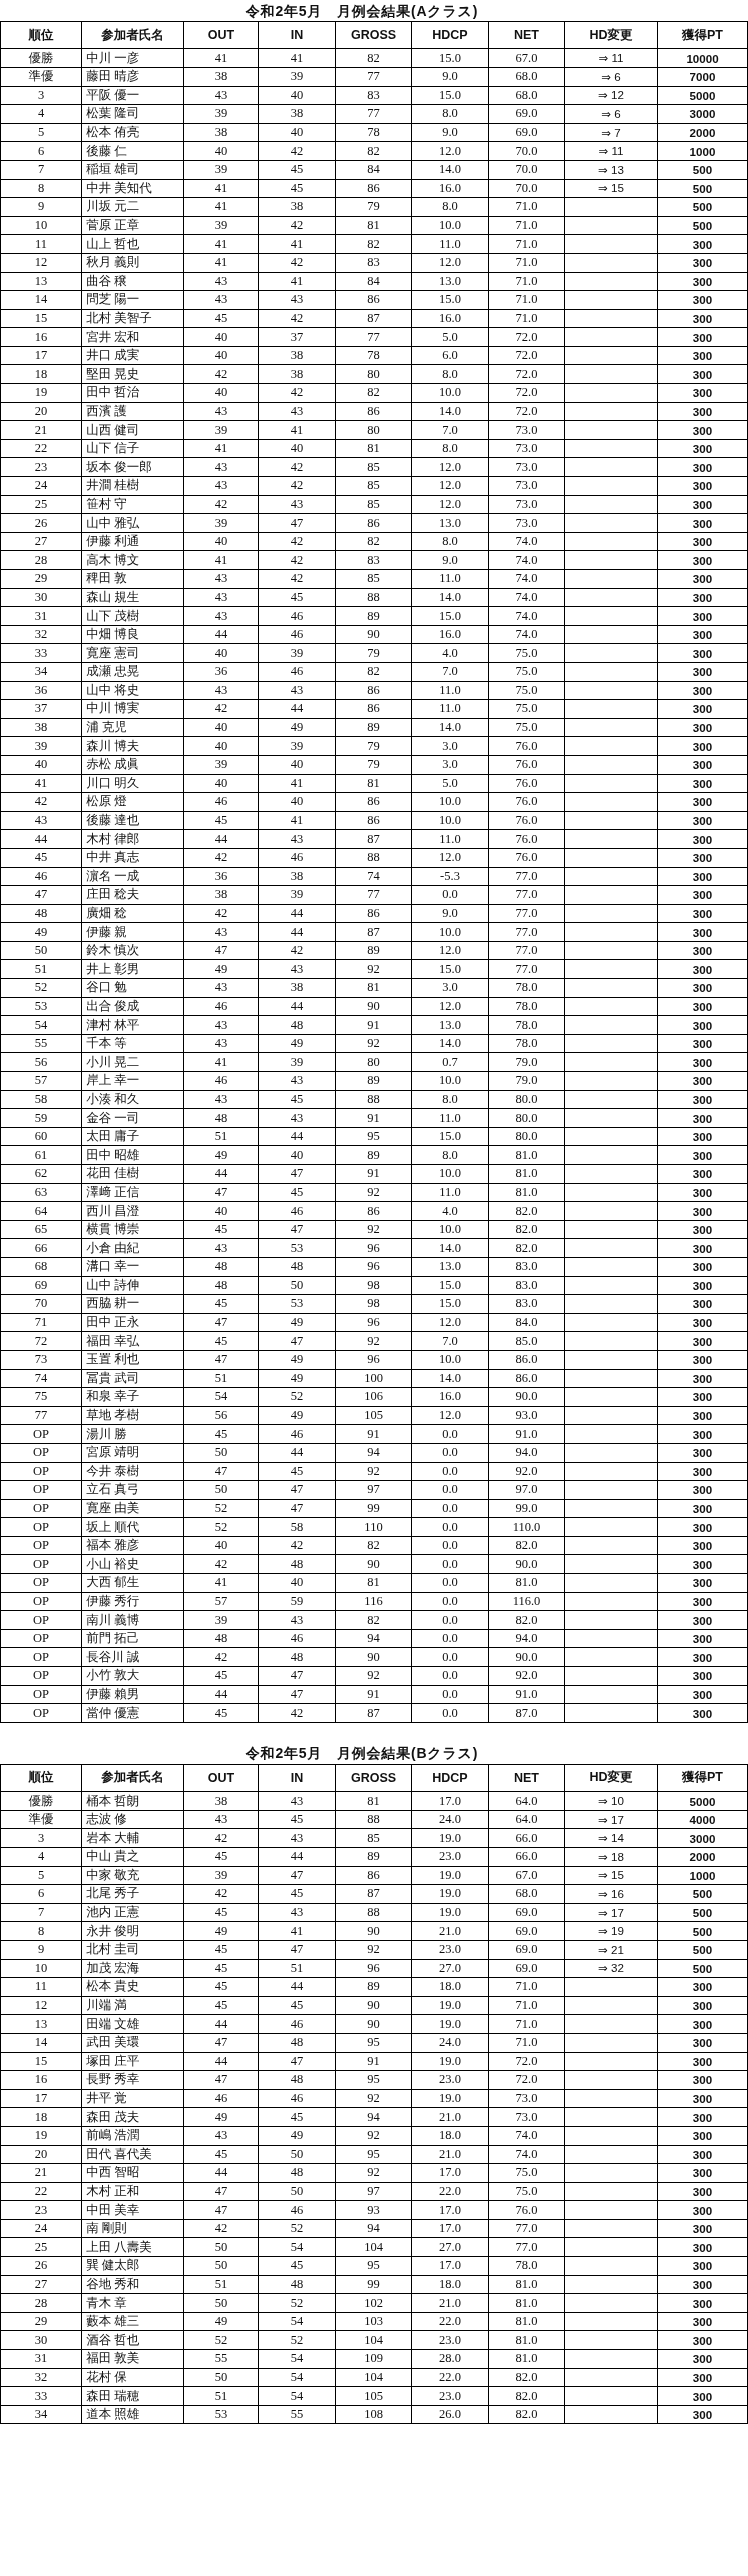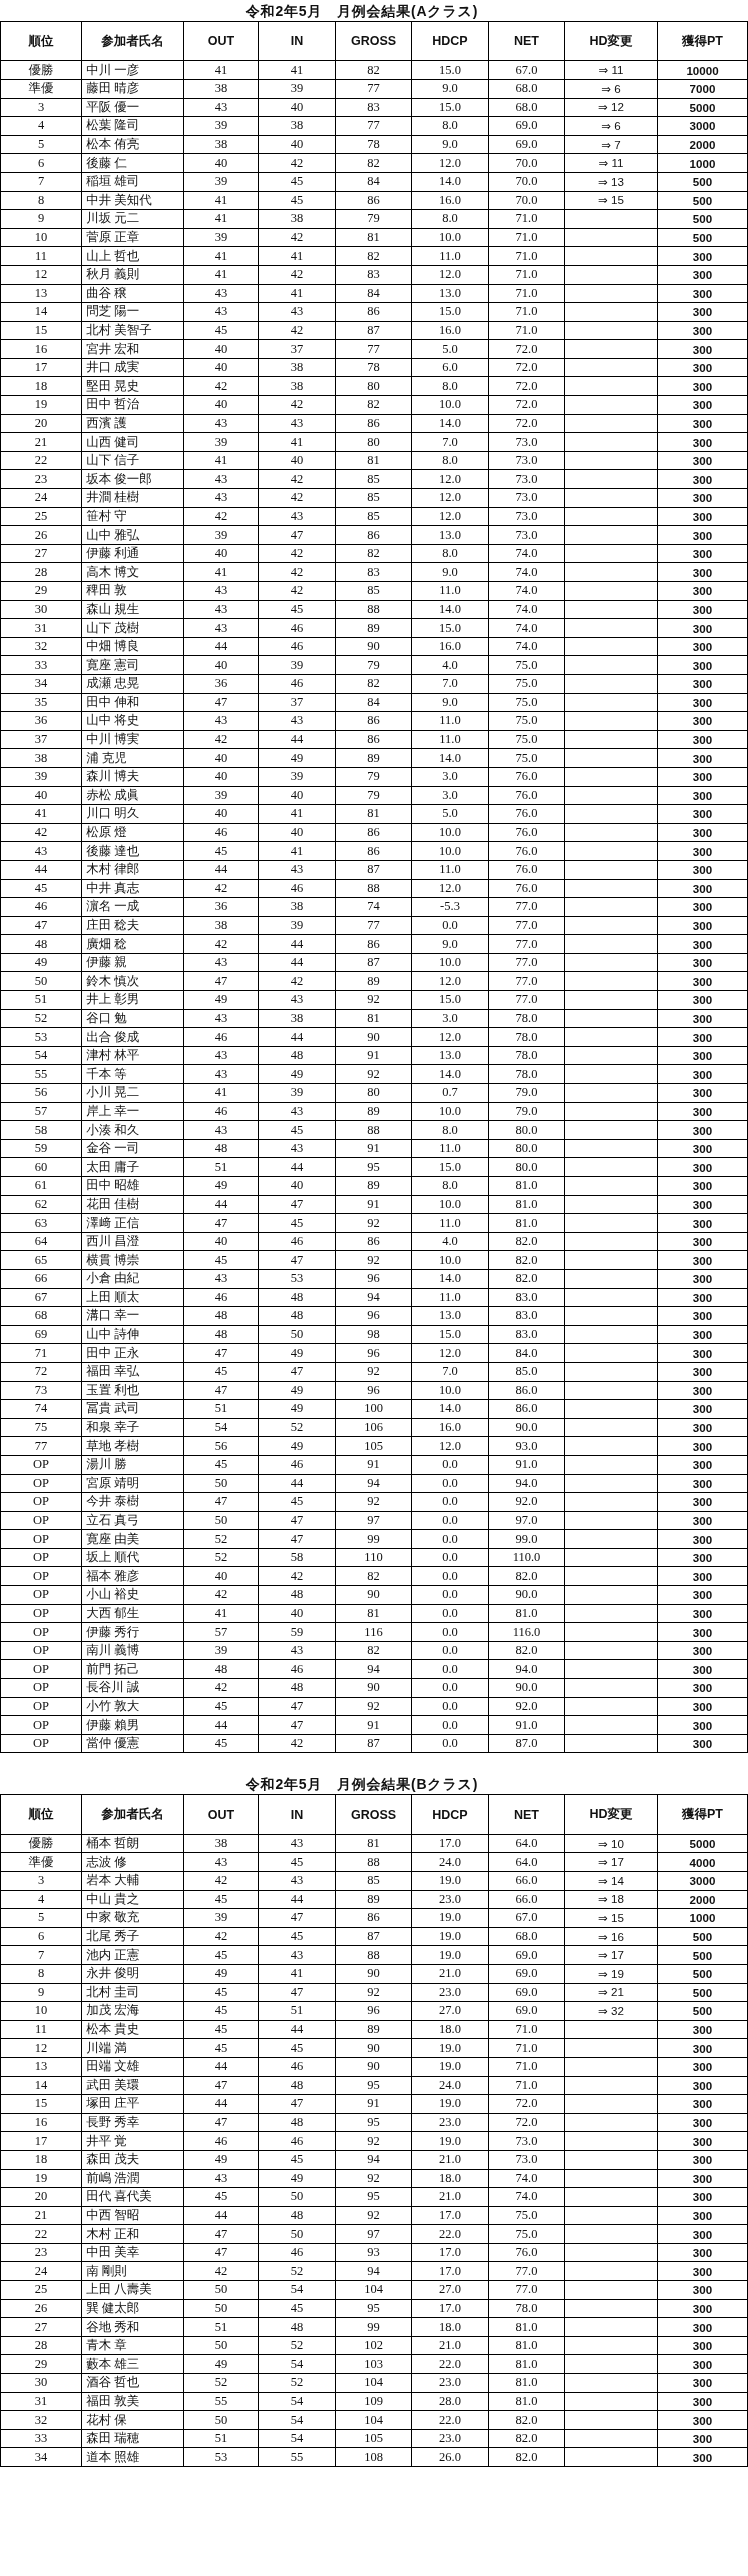--- a/index.html
+++ b/index.html
@@ -9,21 +9,21 @@
     text-align:center;font-family:"Liberation Sans","DejaVu Sans",sans-serif;
     font-weight:bold;font-size:14px;line-height:17.5px;height:17.5px;letter-spacing:0.8px;
   }
   table.results{
     width:748px;border-collapse:collapse;table-layout:fixed;
     border:1.7px solid #000;margin:0.8px 0 0 0;
   }
   table.results th{
     font-family:"Liberation Sans","DejaVu Sans",sans-serif;
     font-weight:bold;font-size:12.5px;border:0.8px solid #000;
-    height:18.6px;padding:10px;text-align:center;background:#fff;
+    height:18.6px;padding:4px;text-align:center;background:#fff;
   }
   table.results td{
     border:0.8px solid #000;height:18.6px;padding:0 1.7px;
     font-size:12.5px;text-align:center;white-space:nowrap;overflow:hidden;
     box-sizing:border-box;
   }
   table.results td.name{text-align:left;padding-left:4.2px;}
   table.results td.hd{
     font-family:"Liberation Sans","DejaVu Sans",sans-serif;font-size:11.6px;
   }
@@ -443,31 +443,20 @@
           <td class="name">成瀬 忠晃</td>
           <td class="num">36</td>
           <td class="num">46</td>
           <td class="num">82</td>
           <td class="num">7.0</td>
           <td class="num">75.0</td>
           <td class="hd"></td>
           <td class="pt">300</td>
         </tr>
         <tr>
-          <td class="rank">35</td>
-          <td class="name">田中 伸和</td>
-          <td class="num">47</td>
-          <td class="num">37</td>
-          <td class="num">84</td>
-          <td class="num">9.0</td>
-          <td class="num">75.0</td>
-          <td class="hd"></td>
-          <td class="pt">300</td>
-        </tr>
-        <tr>
           <td class="rank">36</td>
           <td class="name">山中 将史</td>
           <td class="num">43</td>
           <td class="num">43</td>
           <td class="num">86</td>
           <td class="num">11.0</td>
           <td class="num">75.0</td>
           <td class="hd"></td>
           <td class="pt">300</td>
         </tr>
@@ -795,46 +784,46 @@
           <td class="name">小倉 由紀</td>
           <td class="num">43</td>
           <td class="num">53</td>
           <td class="num">96</td>
           <td class="num">14.0</td>
           <td class="num">82.0</td>
           <td class="hd"></td>
           <td class="pt">300</td>
         </tr>
         <tr>
-          <td class="rank">67</td>
-          <td class="name">上田 順太</td>
-          <td class="num">46</td>
-          <td class="num">48</td>
-          <td class="num">94</td>
-          <td class="num">11.0</td>
-          <td class="num">83.0</td>
-          <td class="hd"></td>
-          <td class="pt">300</td>
-        </tr>
-        <tr>
           <td class="rank">68</td>
           <td class="name">溝口 幸一</td>
           <td class="num">48</td>
           <td class="num">48</td>
           <td class="num">96</td>
           <td class="num">13.0</td>
           <td class="num">83.0</td>
           <td class="hd"></td>
           <td class="pt">300</td>
         </tr>
         <tr>
           <td class="rank">69</td>
           <td class="name">山中 詩伸</td>
           <td class="num">48</td>
           <td class="num">50</td>
+          <td class="num">98</td>
+          <td class="num">15.0</td>
+          <td class="num">83.0</td>
+          <td class="hd"></td>
+          <td class="pt">300</td>
+        </tr>
+        <tr>
+          <td class="rank">70</td>
+          <td class="name">西脇 耕一</td>
+          <td class="num">45</td>
+          <td class="num">53</td>
           <td class="num">98</td>
           <td class="num">15.0</td>
           <td class="num">83.0</td>
           <td class="hd"></td>
           <td class="pt">300</td>
         </tr>
         <tr>
           <td class="rank">71</td>
           <td class="name">田中 正永</td>
           <td class="num">47</td>

